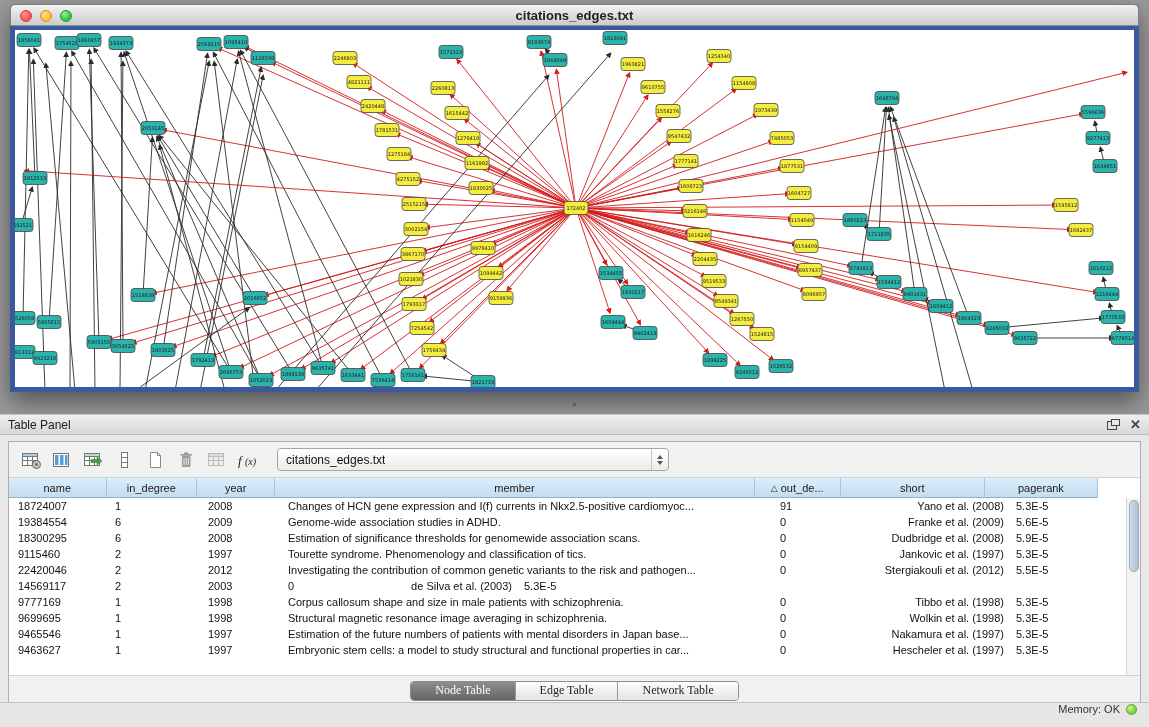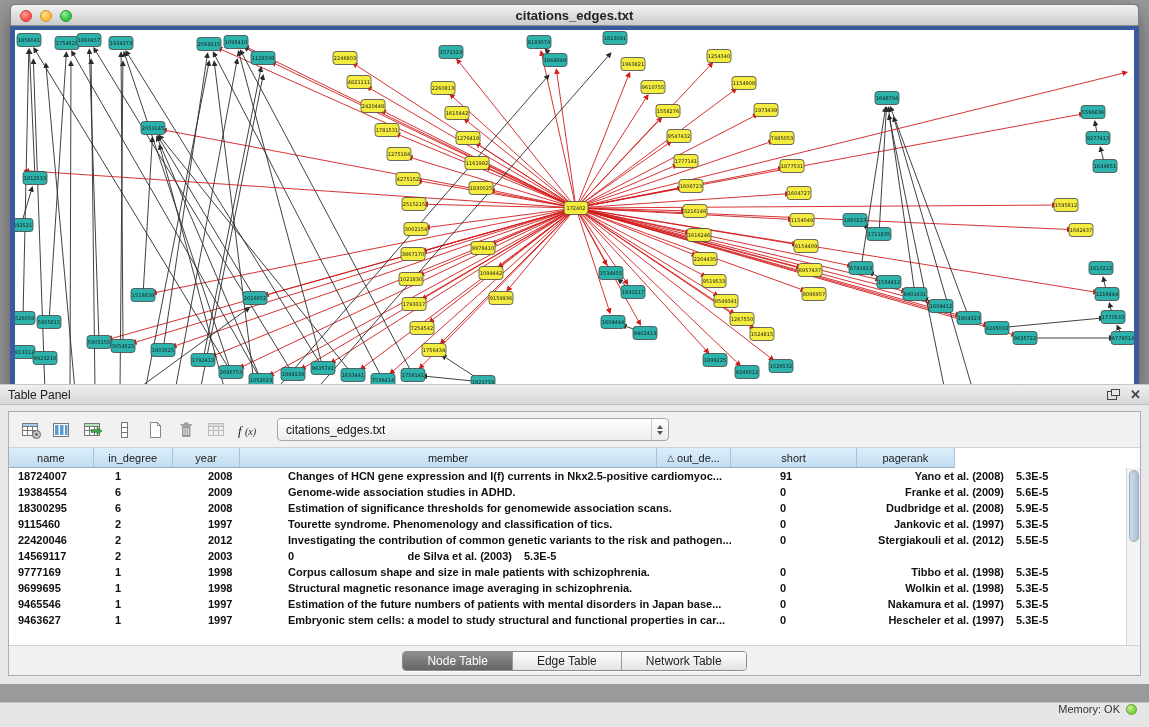--- a/index.html
+++ b/index.html
@@ -36,21 +36,21 @@
     background:#ffffff; overflow:hidden;
   }
   .canvas svg{ width:100%; height:100%; display:block; }
 
   
   .divider{ position:absolute; left:0; top:392px; width:1149px; height:10px; text-align:center; }
   .grip{ font-size:8px; color:#5d5d5d; line-height:10px; display:inline-block; }
 
   
   .table-panel{
-    position:absolute; left:0; top:384px; width:1149px; height:300px;
+    position:absolute; left:0; top:414px; width:1149px; height:300px;
     background:#e8e8e8; border-top:1px solid #c6c6c6;
   }
   .ptitle{
     height:20px; display:flex; align-items:center; padding:0 8px;
     background:linear-gradient(#efefef,#d7d7d7);
     border-bottom:1px solid #bcbcbc;
     font-size:12px; color:#222;
   }
   .pspacer{ flex:1; }
   .picon{ margin-left:10px; color:#444; font-size:12px; line-height:12px; cursor:default; display:flex; align-items:center;}
@@ -75,43 +75,43 @@
     border:1px solid #a6a6a6; border-radius:4px;
     padding:0 0 0 8px; font-size:12px; color:#111;
   }
   .combo-text{ white-space:nowrap; overflow:hidden; }
   .combo-arrows{ margin-left:auto; height:100%; padding:0 5px; border-left:1px solid #c9c9c9;
     display:flex; flex-direction:column; align-items:center; justify-content:center; }
   .ua{ width:0;height:0;border-left:3.5px solid transparent;border-right:3.5px solid transparent;border-bottom:4.5px solid #555; margin-bottom:2px;}
   .da{ width:0;height:0;border-left:3.5px solid transparent;border-right:3.5px solid transparent;border-top:4.5px solid #555;}
 
   .tbl-wrap{ flex:1; position:relative; background:#fff; overflow:hidden; }
-  .thead{ display:flex; height:20px; width:946px;
+  .thead{ display:flex; height:20px; width:1089px;
     background:linear-gradient(#ddeefb,#c2ddf0); border-bottom:1px solid #8fb3cf; }
   .th{ display:flex; align-items:center; justify-content:center; font-size:11px; color:#1a1a1a;
     border-right:1px solid #a9c4da; white-space:nowrap; overflow:hidden; }
   .sortmark{ font-size:9px; margin-right:3px; color:#333; }
-  .tbody{ width:1117px;font-weight:bold; }
+  .tbody{ width:1117px; }
   .tr{ display:flex; height:16px; align-items:center; background:#fff; }
   .td{ font-size:11px; color:#111; white-space:nowrap; overflow:hidden; padding:0 6px; }
   .c0{width:100px}.c1{width:93px}.c2{width:80px}.c3{width:492px}.c4{width:88px}.c5{width:148px}.c6{width:116px}
   .td.c0{padding-left:9px}
   .td.c5{text-align:right}
 
   .vscroll{ position:absolute; right:0; top:20px; bottom:0; width:14px;
     background:#f3f3f3; border-left:1px solid #d5d5d5; }
   .vthumb{ position:absolute; left:1.5px; top:2px; width:10px; height:72px; border-radius:5px;
     background:linear-gradient(90deg,#cfdaea,#aebfd6); border:1px solid #98a9c2; }
 
   .tabsbar{ height:30px; background:#f1f1f1; border-top:1px solid #d2d2d2;
     display:flex; align-items:center; justify-content:center; }
   .seg{ display:flex; height:20px; border:1px solid #8d8d8d; border-radius:4px; overflow:hidden;
     box-shadow:0 1px 0 rgba(255,255,255,.7); }
   .tab{ padding:0 24px; font-size:12px; display:flex; align-items:center;
-    background:linear-gradient(#fdfdfd,#e4e4e4); color:#222; border-right:1px solid #9a9a9a; }
+    background:linear-gradient(#fdfdfd,#e4e4e4); color:#222; border-right:1px solid #9a9a9a;font-family:Liberation Serif, serif; }
   .tab:last-child{ border-right:none; }
   .tab.active{ background:linear-gradient(#8d8d8d,#666666); color:#fff; }
 
   
   .statusbar{
     position:absolute; left:0; top:702px; width:1149px; height:25px;
     background:#e6e6e6; border-top:1px solid #c2c2c2;
     display:flex; align-items:flex-start; justify-content:flex-end; padding-right:12px;
   }
   .mem{ display:flex; align-items:center; gap:6px; font-size:11px; color:#333; }

